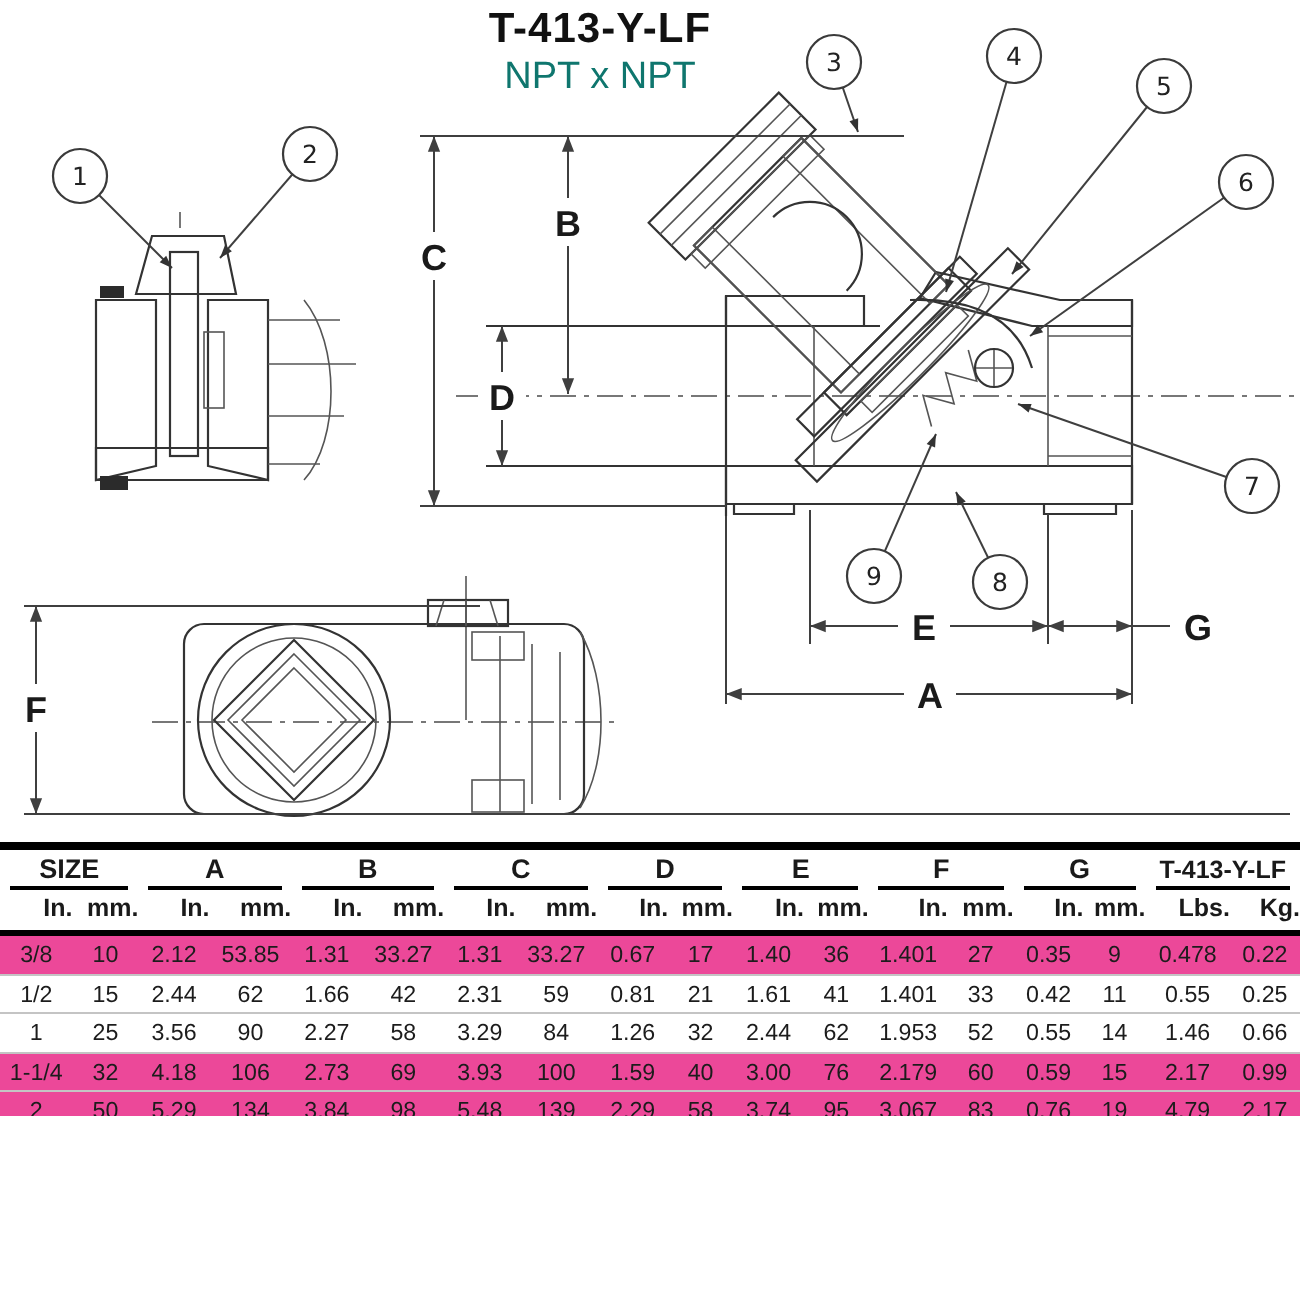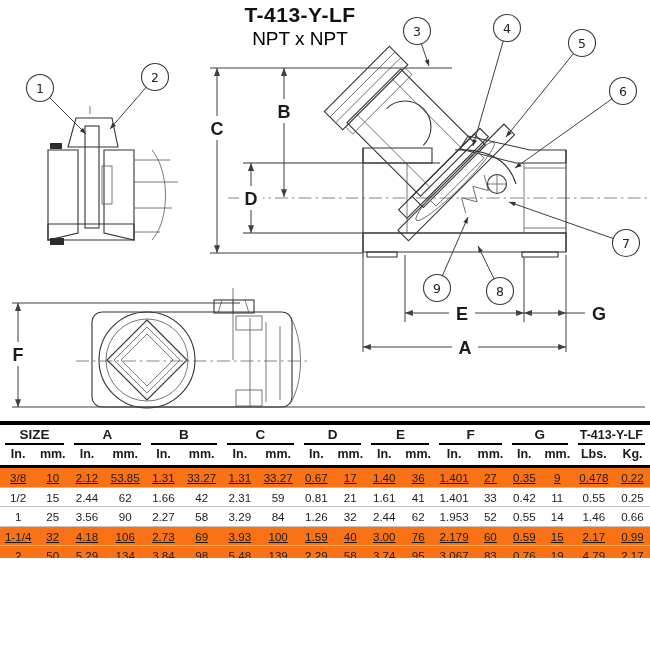--- a/index.html
+++ b/index.html
@@ -1,43 +1,43 @@
 <!DOCTYPE html>
 <html><head>
 <meta charset="utf-8">
 <style>
   html,body{margin:0;padding:0;background:#fff;}
   #stage{position:relative;width:650px;height:558px;background:#fff;overflow:hidden;
          font-family:"Liberation Sans",sans-serif;color:#1a1a1a;}
   
   #titleblock{position:absolute;top:3px;left:150px;width:300px;text-align:center;}
   #titleblock .t1{font-size:21px;font-weight:bold;letter-spacing:.5px;color:#111;}
-  #titleblock .t2{font-size:19px;color:#000000;margin-top:1px;}
+  #titleblock .t2{font-size:19px;color:#0f766e;margin-top:1px;}
   
   #drawingsvg{position:absolute;top:0;left:0;}
   .ln{stroke:#333;stroke-width:1.1;fill:none;}
   .thin{stroke:#555;stroke-width:.8;fill:none;}
   .dim{stroke:#3f3f3f;stroke-width:1;fill:none;}
   .cl{stroke:#777;stroke-width:.9;fill:none;stroke-dasharray:13 4 2.5 4;}
   .dim-label{font-family:"Liberation Sans",sans-serif;font-size:18px;font-weight:bold;fill:#1a1a1a;}
   .callout-num{font-family:"DejaVu Sans",sans-serif;font-size:12.5px;fill:#222;}
   .ccirc{fill:#fff;stroke:#3a3a3a;stroke-width:1.1;}
   .wbg{fill:#fff;}
   
   #tablewrap{position:absolute;top:421px;left:0;width:650px;}
   table.spec{width:100%;border-collapse:collapse;table-layout:fixed;
              border-top:4px solid #000;border-bottom:3px solid #000;padding-left:17px;}
   table.spec th,table.spec td{text-align:center;vertical-align:middle;overflow:hidden;white-space:nowrap;}
   tr.grp-row th{padding:2px 0 0;font-size:13.5px;font-weight:bold;}
   tr.grp-row th .grp-line{border-bottom:2.2px solid #000;margin:0 5px;padding-bottom:1px;display:block;}
   tr.grp-row th.last-grp{font-size:12.5px;}
-  tr.unit-row th{border-bottom:3.5px solid #000;font-size:12.5px;font-weight:bold;padding:2px 0 4px;}
+  tr.unit-row th{border-bottom:3.5px solid #000;font-size:12.5px;font-weight:bold;padding:2px 0 4px;text-align:right;}
   tbody td{font-size:11.6px;padding:2px 0 1.5px;border-top:1px solid #c4c4c4;color:#1c1c1c;line-height:1.3;}
   tbody tr:first-child td{border-top:none;}
-  tbody tr.alt{background:#f97316;text-decoration:underline;}
+  tbody tr.alt{background:#ec4899;}
 </style>
 </head>
 <body>
 
 <div id="stage">
 
   <div id="titleblock">
     <div class="t1">T-413-Y-LF</div>
     <div class="t2">NPT x NPT</div>
   </div>

